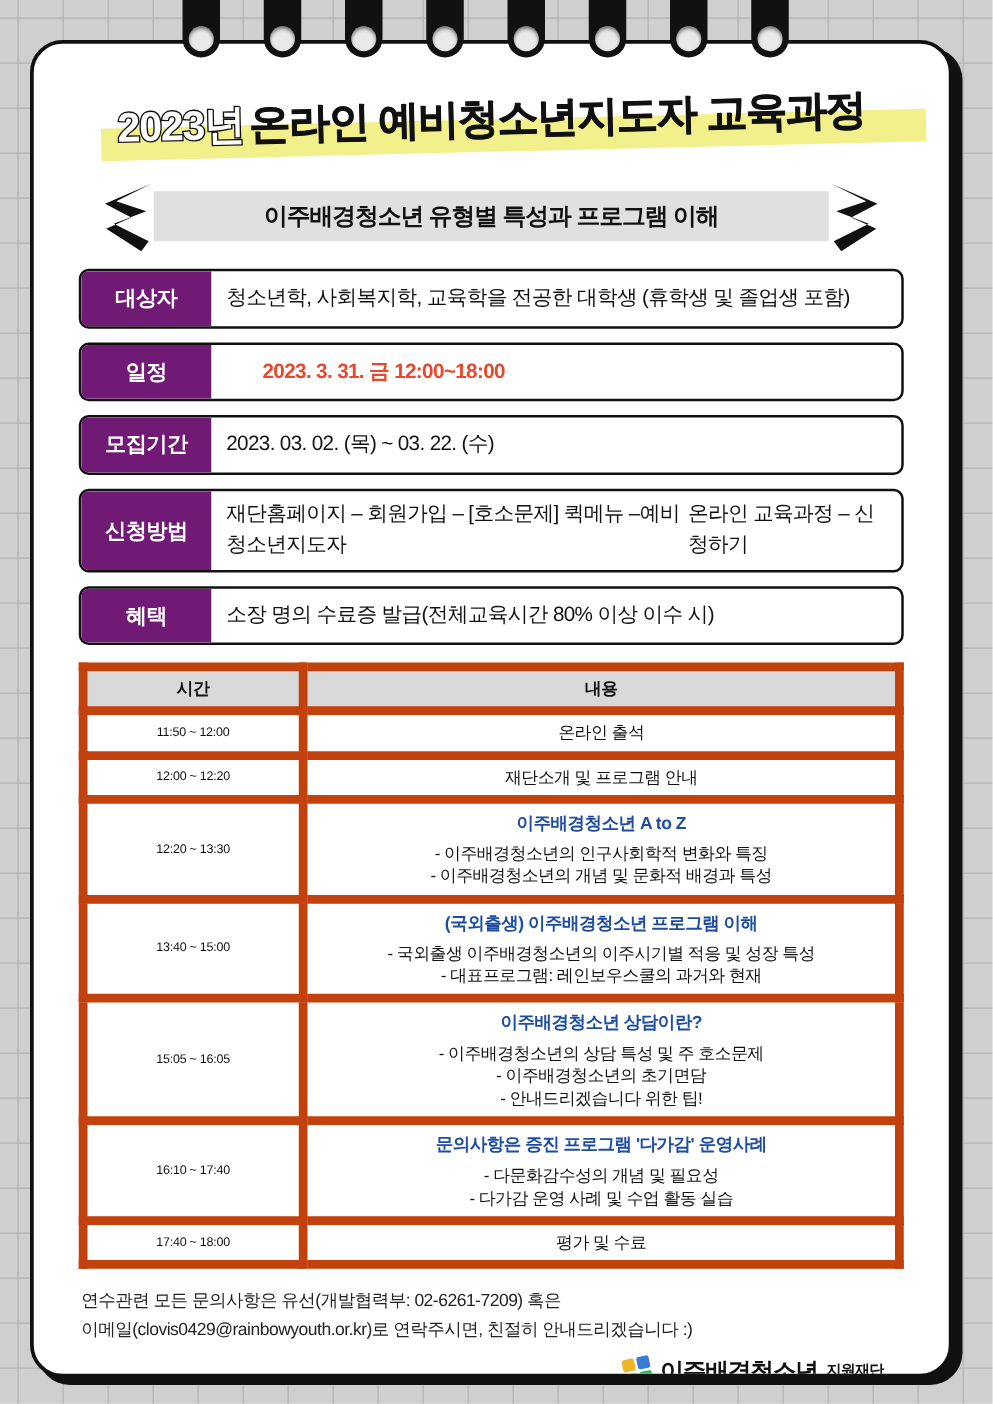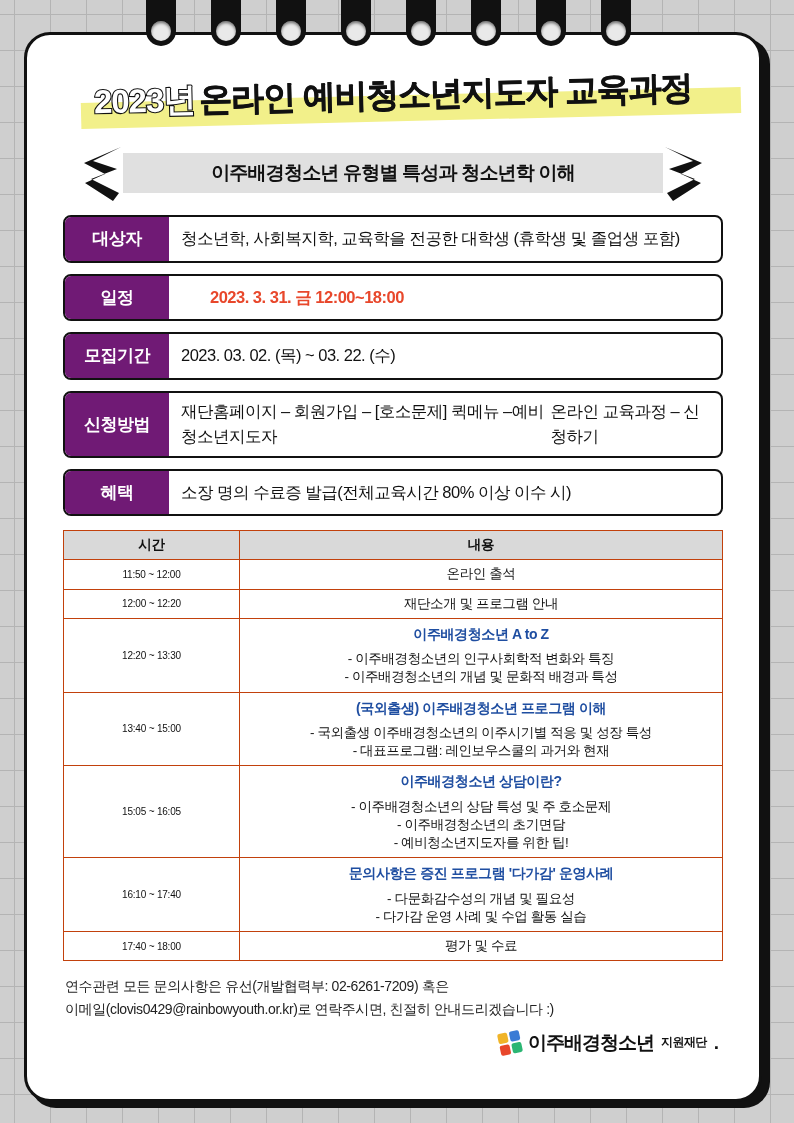--- a/index.html
+++ b/index.html
@@ -213,21 +213,21 @@
 
   
   .sched {
     margin: 14px 8px 0 8px;
     border: 1px solid #8f8f8f;
     border-collapse: collapse;
     width: calc(100% - 16px);
     table-layout: fixed;
   }
   .sched th, .sched td {
-    border: 1px solid #c2410c;
+    border: 7px solid #c2410c;
     text-align: center;
     vertical-align: middle;
     color: #111;
   }
   .sched th {
     background: #d9d9d9;
     font-size: 13.5px;
     font-weight: 600;
     padding: 5px 0;
     letter-spacing: -0.3px;
@@ -367,21 +367,21 @@
     </div>
 
     <div class="ribbon">
       <svg class="ribbon-tail left" viewBox="0 0 40 62">
         <path d="M38 4 L10 18 L34 26 L8 36 L36 50 L30 58 L2 40 L22 31 L1 20 Z" fill="#111"></path>
       </svg>
       <svg class="ribbon-tail right" viewBox="0 0 40 62">
         <path d="M2 4 L30 18 L6 26 L32 36 L4 50 L10 58 L38 40 L18 31 L39 20 Z" fill="#111"></path>
       </svg>
       <div class="ribbon-band">
-        <span>이주배경청소년 유형별 특성과 청소년학 이해</span>
+        <span>이주배경청소년 유형별 특성과 프로그램 이해</span>
       </div>
     </div>
 
     <div class="info-list" id="infoList">
         <div class="info-row">
           <div class="info-label">대상자</div>
           <div class="info-value">
             <div>청소년학, 사회복지학, 교육학을 전공한 대학생 (휴학생 및 졸업생 포함)</div>
           </div>
         </div>
@@ -460,21 +460,21 @@
               </span>
             </td>
           </tr>
           <tr>
             <td class="time">15:05 ~ 16:05</td>
             <td class="desc">
               <span class="desc-head">이주배경청소년 상담이란?</span>
               <span class="desc-body">
                 <div>- 이주배경청소년의 상담 특성 및 주 호소문제</div>
                 <div>- 이주배경청소년의 초기면담</div>
-                <div>- 예비청소년지도자를 위한 팁!</div>
+                <div>- 안내드리겠습니다 위한 팁!</div>
               </span>
             </td>
           </tr>
           <tr>
             <td class="time">16:10 ~ 17:40</td>
             <td class="desc">
               <span class="desc-head">문의사항은 증진 프로그램 '다가감' 운영사례</span>
               <span class="desc-body">
                 <div>- 다문화감수성의 개념 및 필요성</div>
                 <div>- 다가감 운영 사례 및 수업 활동 실습</div>

